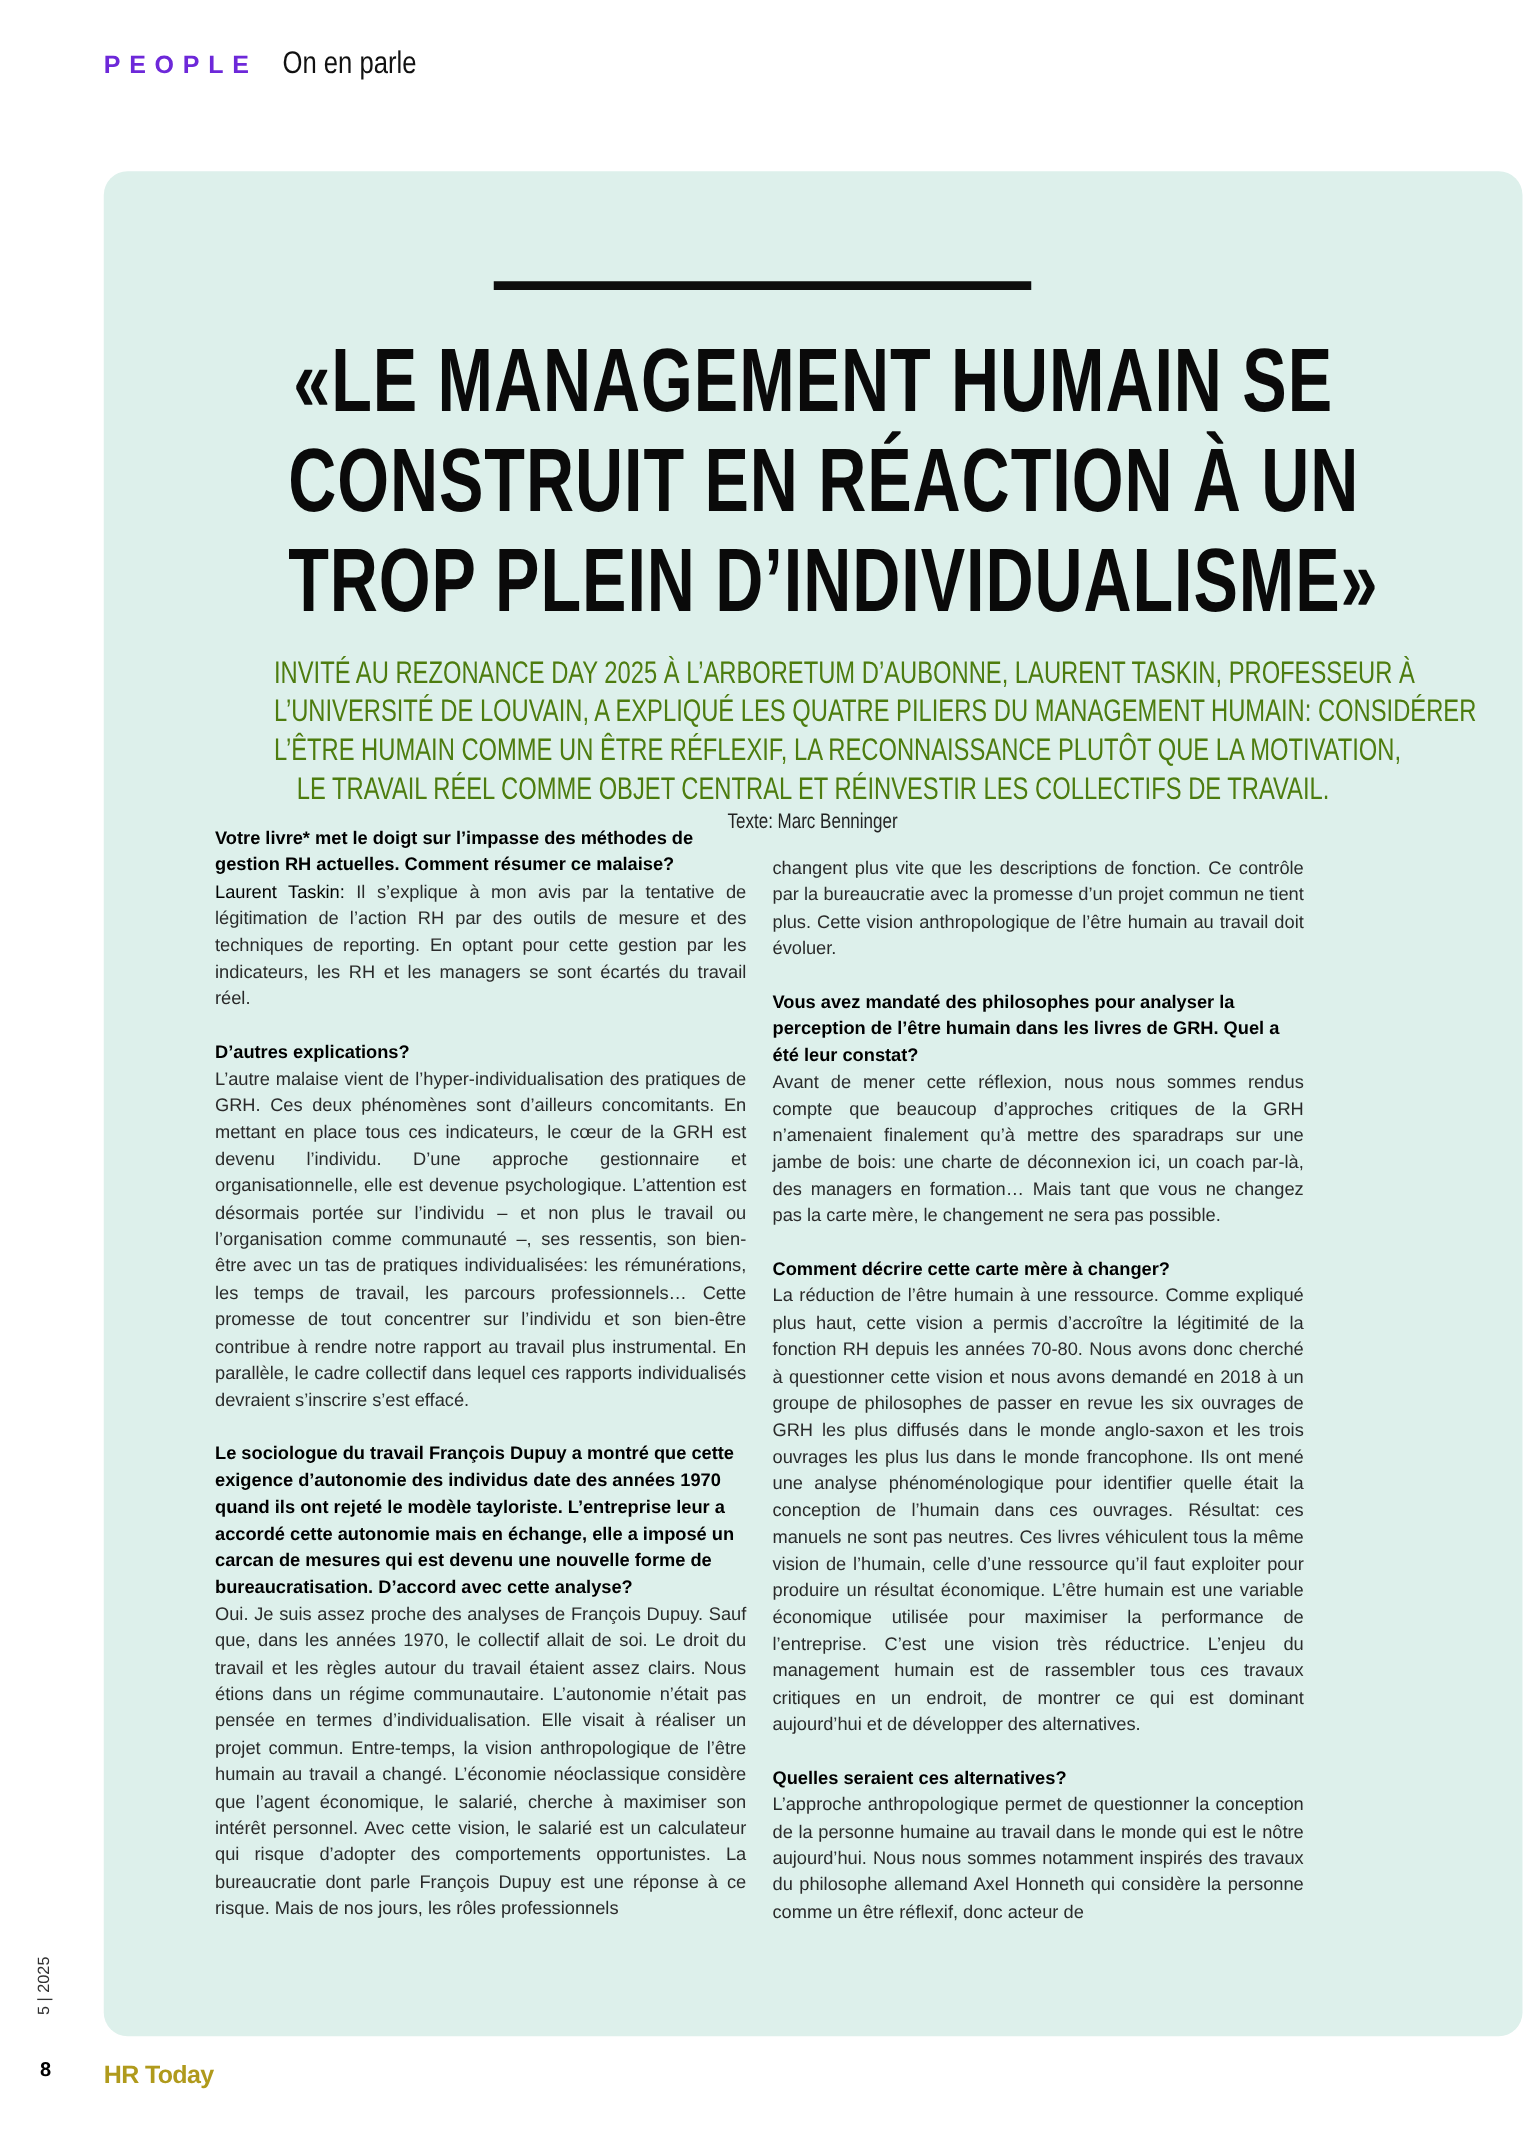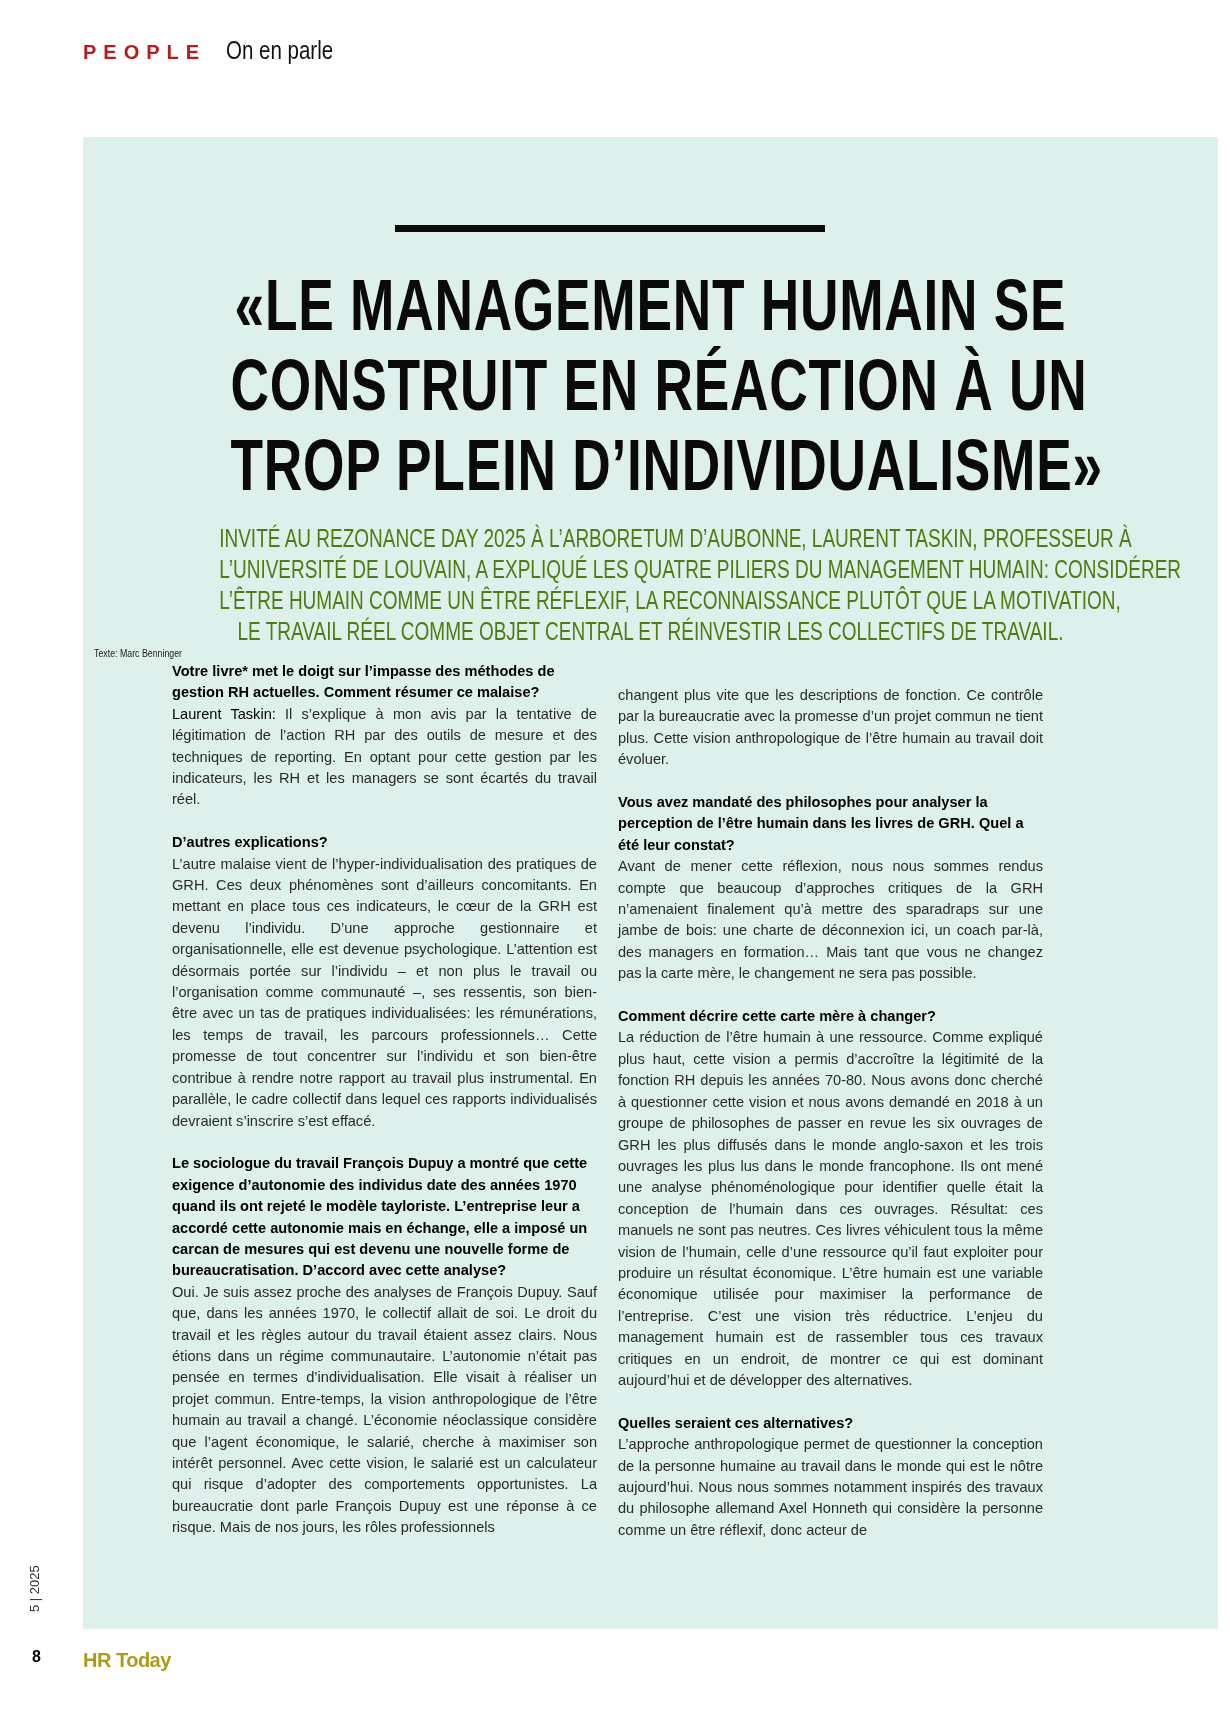--- a/index.html
+++ b/index.html
@@ -5,49 +5,50 @@
   html, body { margin: 0; padding: 0; }
   body {
     width: 1230px; height: 1713px; position: relative; overflow: hidden;
     background: #ffffff;
     font-family: "Liberation Sans", sans-serif;
     color: #1a1a1a;
   }
   .rubric { position: absolute; left: 83px; top: 36px; height: 34px; display: flex; align-items: baseline; }
   .rubric .section {
     font-family: "Liberation Sans", sans-serif; font-weight: bold;
-    font-size: 20px; letter-spacing: 7px; color: #b91c1c;
+    font-size: 20px; letter-spacing: 7px; color: #6d28d9;
   }
   .rubric .topic {
     margin-left: 20px; font-family: "Liberation Sans Narrow", "Liberation Sans", sans-serif;
     font-size: 25px; color: #111; transform: scaleX(0.82); transform-origin: left center; display: inline-block;
   }
   .panel {
     position: absolute; left: 83px; top: 137px; width: 1135px; height: 1492px;
     background: #ddf0eb;
+    border-radius: 19px;
   }
   .rule {
     position: absolute; left: 312px; top: 88px; width: 430px; height: 7px; background: #0d0d0d;
   }
   .headline {
     position: absolute; left: 0; right: 0; top: 128px; text-align: center;
     font-family: "Liberation Sans Narrow", "Liberation Sans", sans-serif;
     font-weight: bold; font-size: 72px; line-height: 80px; color: #0a0a0a;
     letter-spacing: 1px;
   }
   .headline span { display: block; transform: scaleX(0.74); transform-origin: center; white-space: nowrap; }
   .lead {
     position: absolute; left: 0; right: 0; top: 386px; text-align: center;
     font-family: "Liberation Sans Narrow", "Liberation Sans", sans-serif;
     font-size: 25px; line-height: 31px; color: #4d7c0f;
   }
   .lead span { display: block; transform: scaleX(0.76); transform-origin: center; white-space: nowrap; }
   .credit {
-    position: absolute; left: 0; right: 0; top: 510px; text-align: left;
-    font-size: 11px; color: #222;
+    position: absolute; left: 0; right: 0; top: 510px; text-align: center;
+    font-size: 17px; color: #222;
   }
   .credit span { display: inline-block; transform: scaleX(0.8); }
   .col {
     position: absolute; top: 524px; width: 425px;
     font-size: 14.6px; line-height: 21.4px; color: #2a2a2a; text-align: justify;
   }
   .col.left { left: 89px; }
   .col.right { left: 535px; margin-top: 24px; }
   .col p { margin: 0 0 21.4px 0; }
   .col .q { font-weight: bold; color: #000000; display: block; text-align: left; }

